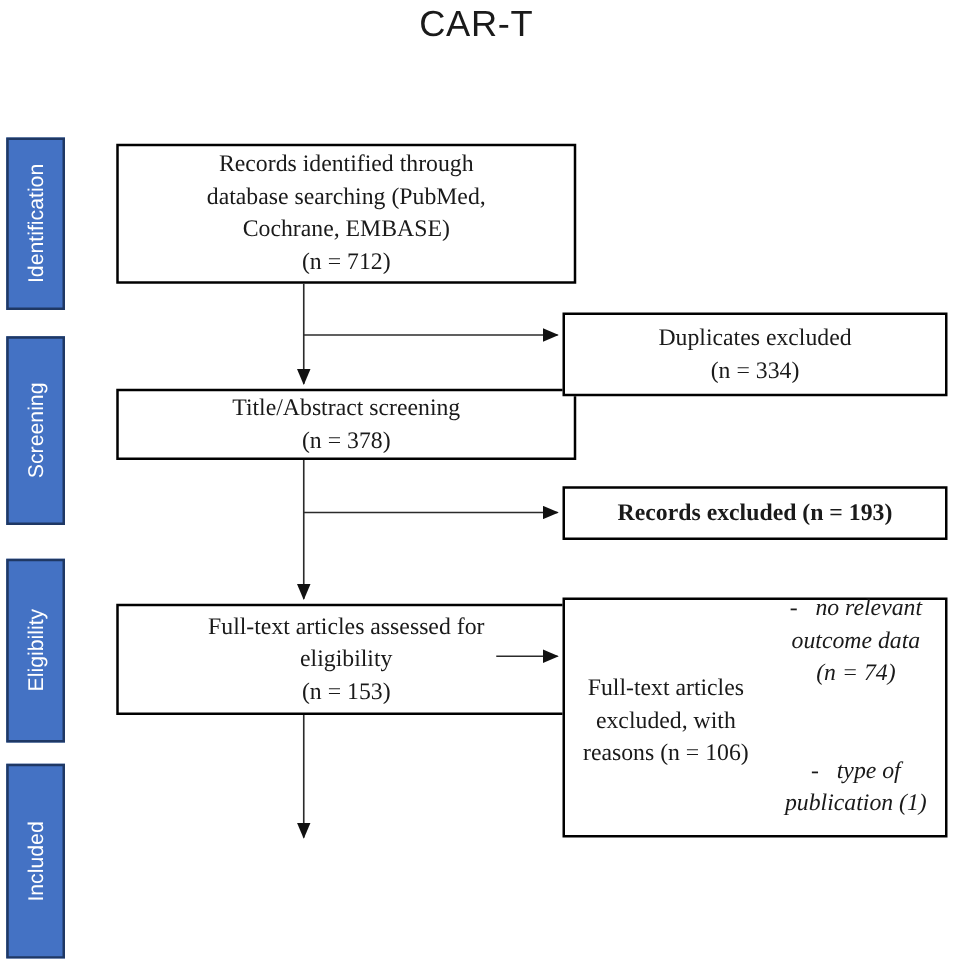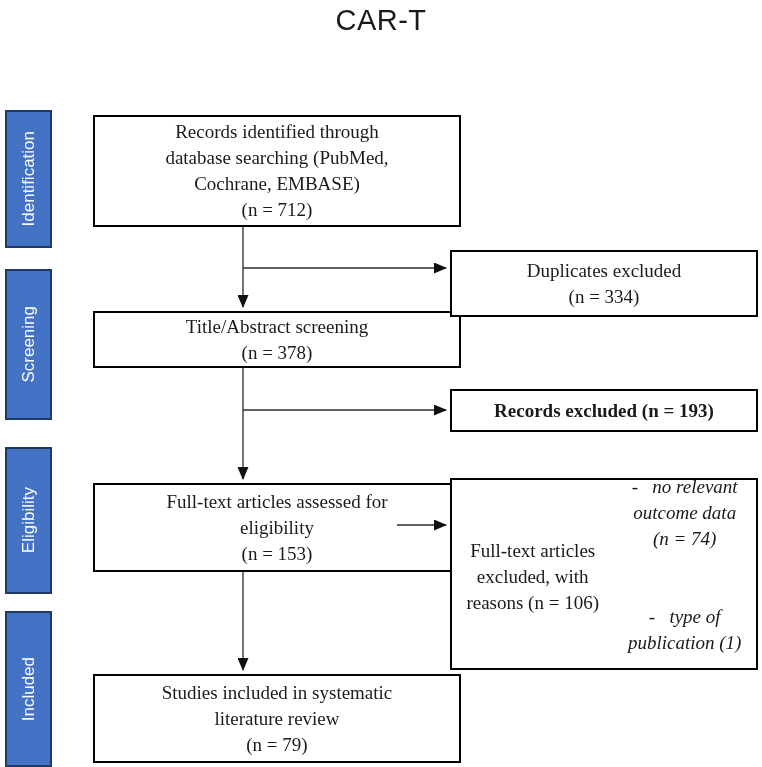--- a/index.html
+++ b/index.html
@@ -111,25 +111,20 @@
   </div>
   <div class="flow-box left-col" id="box-screening">
     <span>Title/Abstract screening
 (n = 378)</span>
   </div>
   <div class="flow-box left-col" id="box-fulltext">
     <span>Full-text articles assessed for
 eligibility
 (n = 153)</span>
   </div>
-  <div class="flow-box left-col" id="box-included">
-    <span>Studies included in systematic
-literature review
-(n = 79)</span>
-  </div>
 
   <div class="flow-box right-col" id="box-duplicates">
     <span>Duplicates excluded
 (n = 334)</span>
   </div>
   <div class="flow-box right-col" id="box-records-excluded">
     <span>Records excluded (n = 193)</span>
   </div>
   <div class="flow-box right-col" id="box-fulltext-excluded">
     <div>Full-text articles excluded, with

